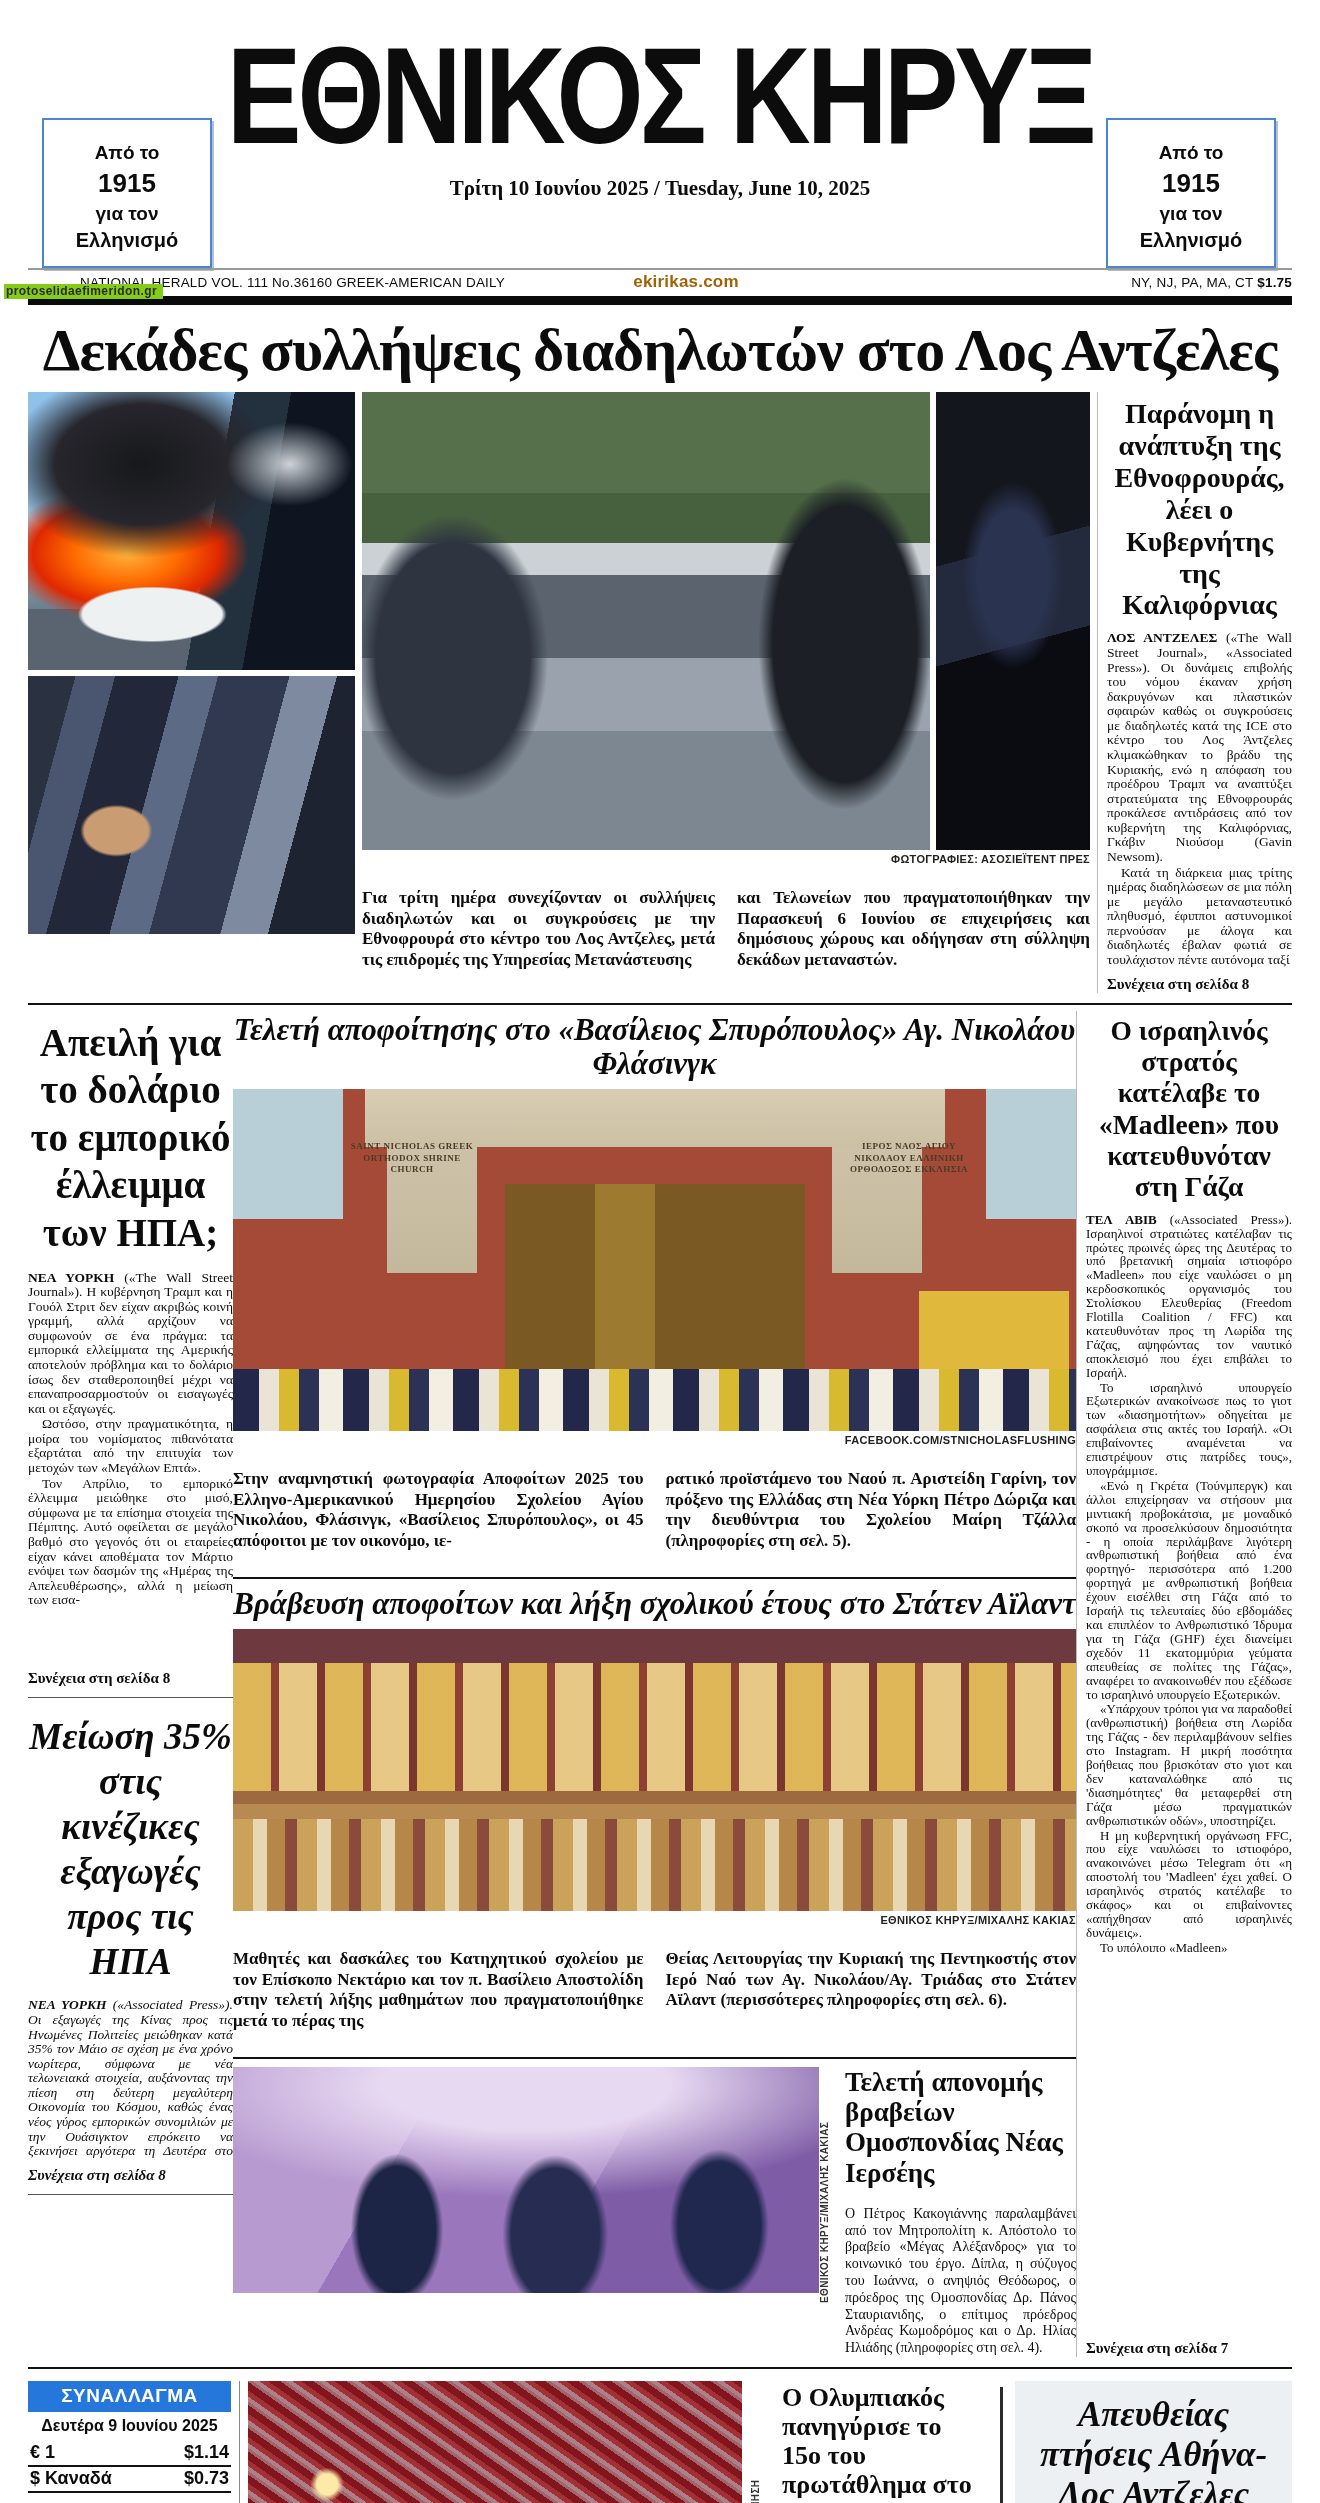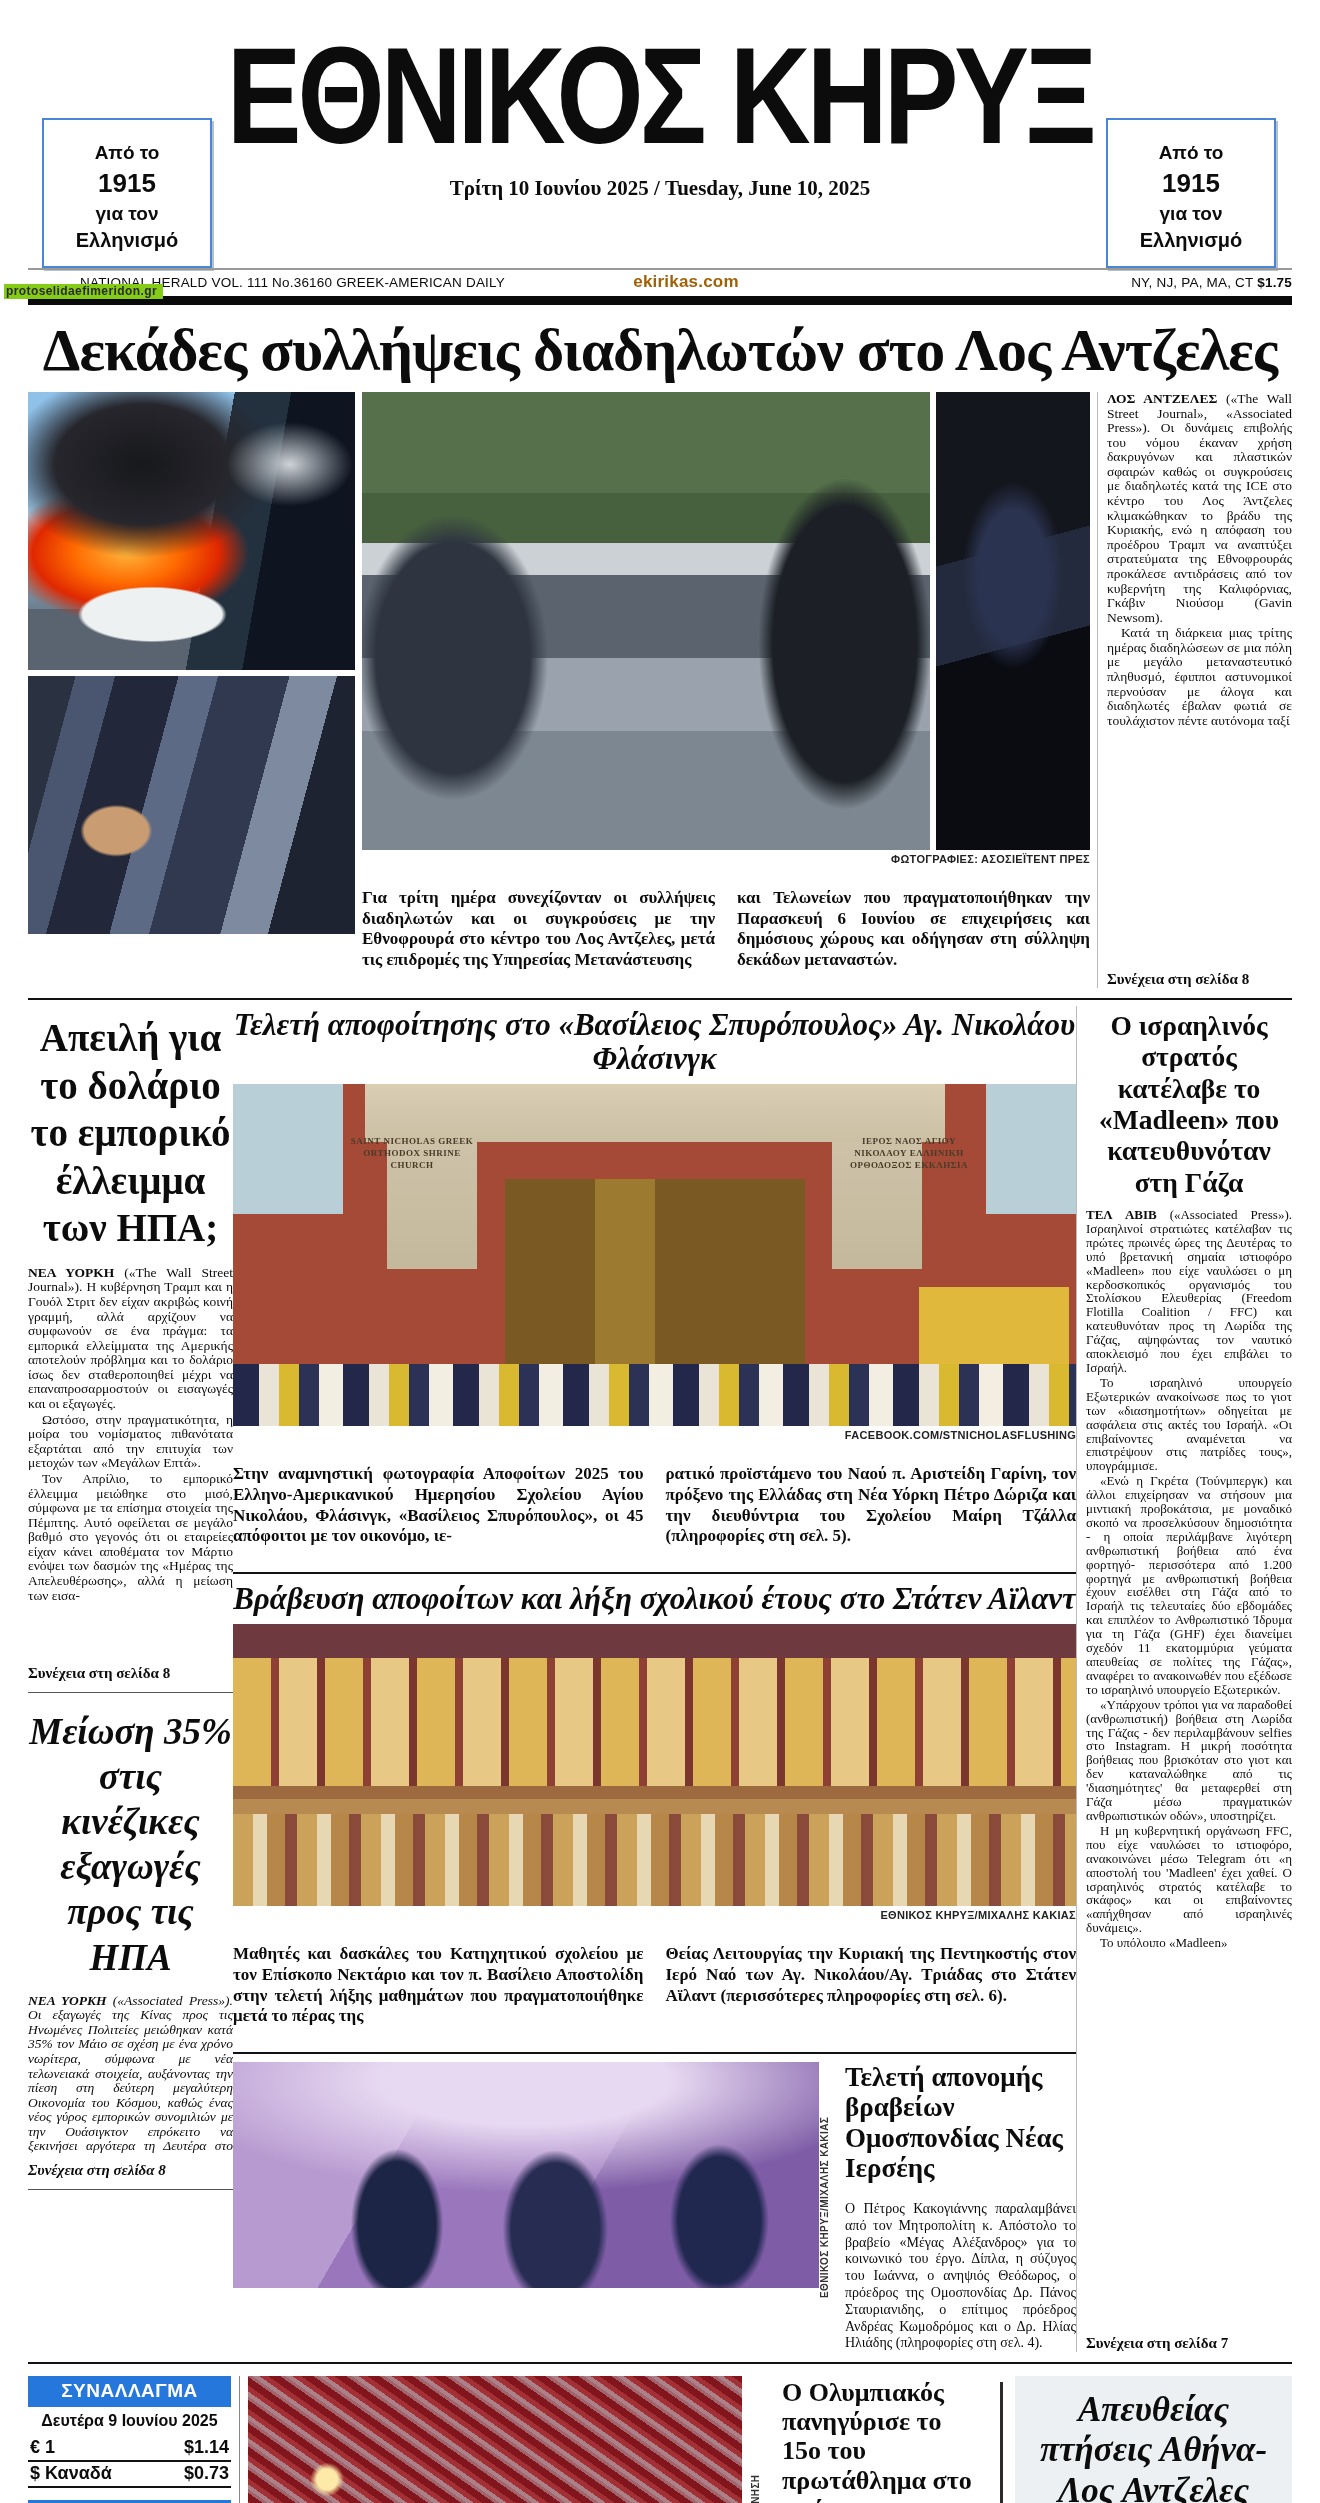--- a/index.html
+++ b/index.html
@@ -189,20 +189,21 @@
         <div class="photo photo-protest-clash"></div>
         <div class="photo photo-dark-clash"></div>
       </div>
       <div class="photo-credit">ΦΩΤΟΓΡΑΦΙΕΣ: ΑΣΟΣΙΕΪΤΕΝΤ ΠΡΕΣ</div>
       <div class="caption">
         <p>Για τρίτη ημέρα συνεχίζονταν οι συλλήψεις διαδηλωτών και οι συγκρούσεις με την Εθνοφρουρά στο κέντρο του Λος Αντζελες, μετά τις επιδρομές της Υπηρεσίας Μετανάστευσης</p>
         <p>και Τελωνείων που πραγματοποιήθηκαν την Παρασκευή 6 Ιουνίου σε επιχειρήσεις και δημόσιους χώρους και οδήγησαν στη σύλληψη δεκάδων μεταναστών.</p>
       </div>
     </div>
     <div class="side-col lead-side">
+      <h2>Παράνομη η ανάπτυξη της Εθνοφρουράς, λέει ο Κυβερνήτης της Καλιφόρνιας</h2>
       <div class="body-wrap bodytext">
         <p><b>ΛΟΣ ΑΝΤΖΕΛΕΣ</b><span> («The Wall Street Journal», «Associated Press»). Οι δυνάμεις επιβολής του νόμου έκαναν χρήση δακρυγόνων και πλαστικών σφαιρών καθώς οι συγκρούσεις με διαδηλωτές κατά της ICE στο κέντρο του Λος Άντζελες κλιμακώθηκαν το βράδυ της Κυριακής, ενώ η απόφαση του προέδρου Τραμπ να αναπτύξει στρατεύματα της Εθνοφρουράς προκάλεσε αντιδράσεις από τον κυβερνήτη της Καλιφόρνιας, Γκάβιν Νιούσομ (Gavin Newsom).</span></p>
         <p>Κατά τη διάρκεια μιας τρίτης ημέρας διαδηλώσεων σε μια πόλη με μεγάλο μεταναστευτικό πληθυσμό, έφιπποι αστυνομικοί περνούσαν με άλογα και διαδηλωτές έβαλαν φωτιά σε τουλάχιστον πέντε αυτόνομα ταξί</p>
       </div>
       <div class="continuation">Συνέχεια στη σελίδα 8</div>
     </div>
   </div>
 
   <hr class="thick">
 

